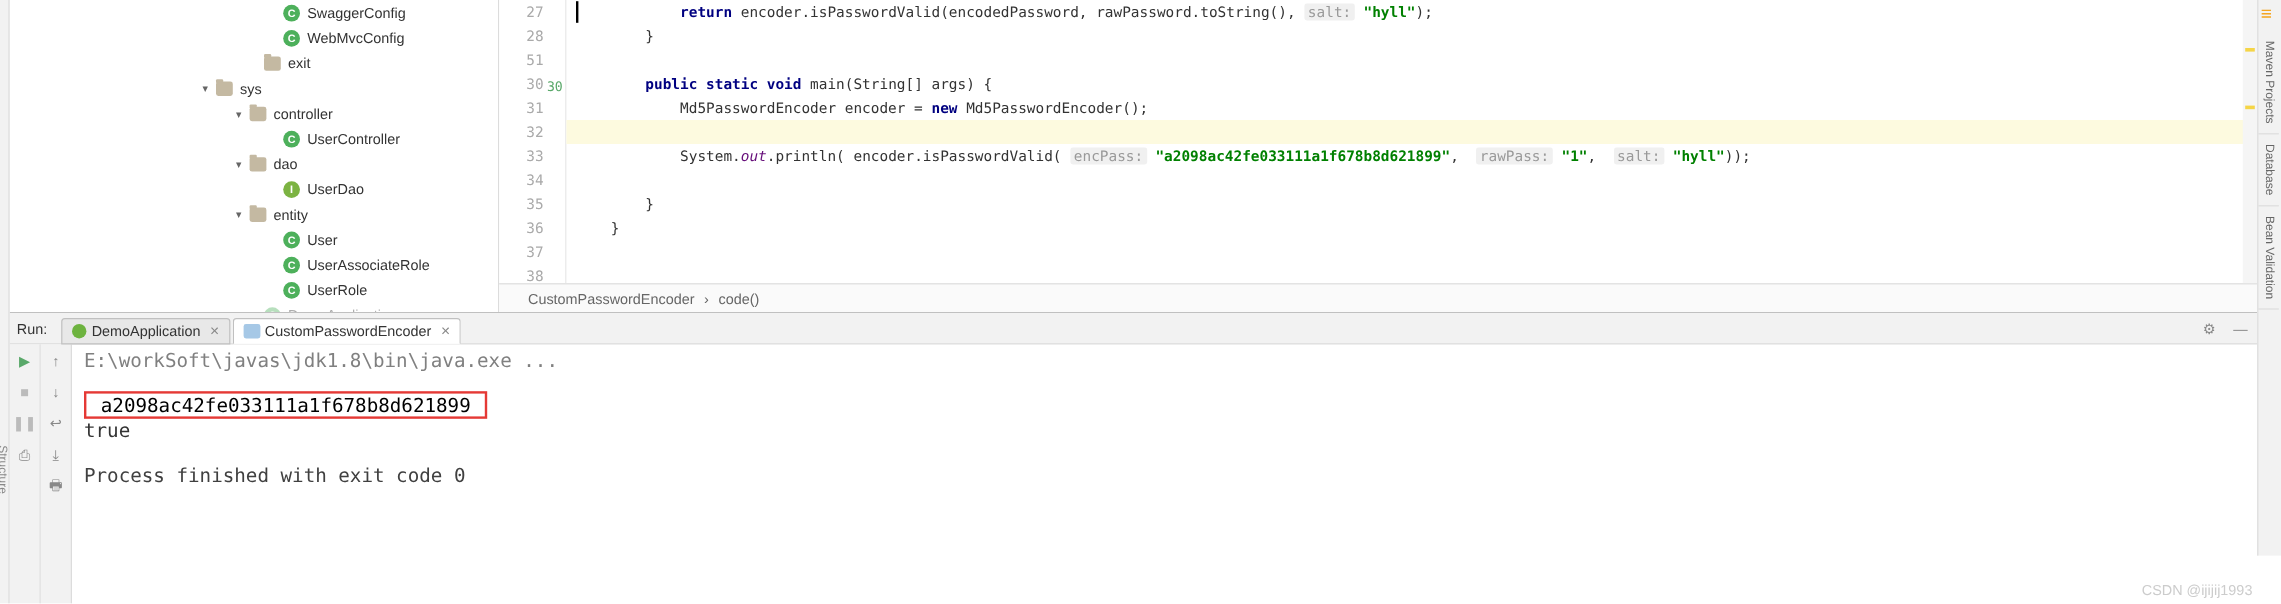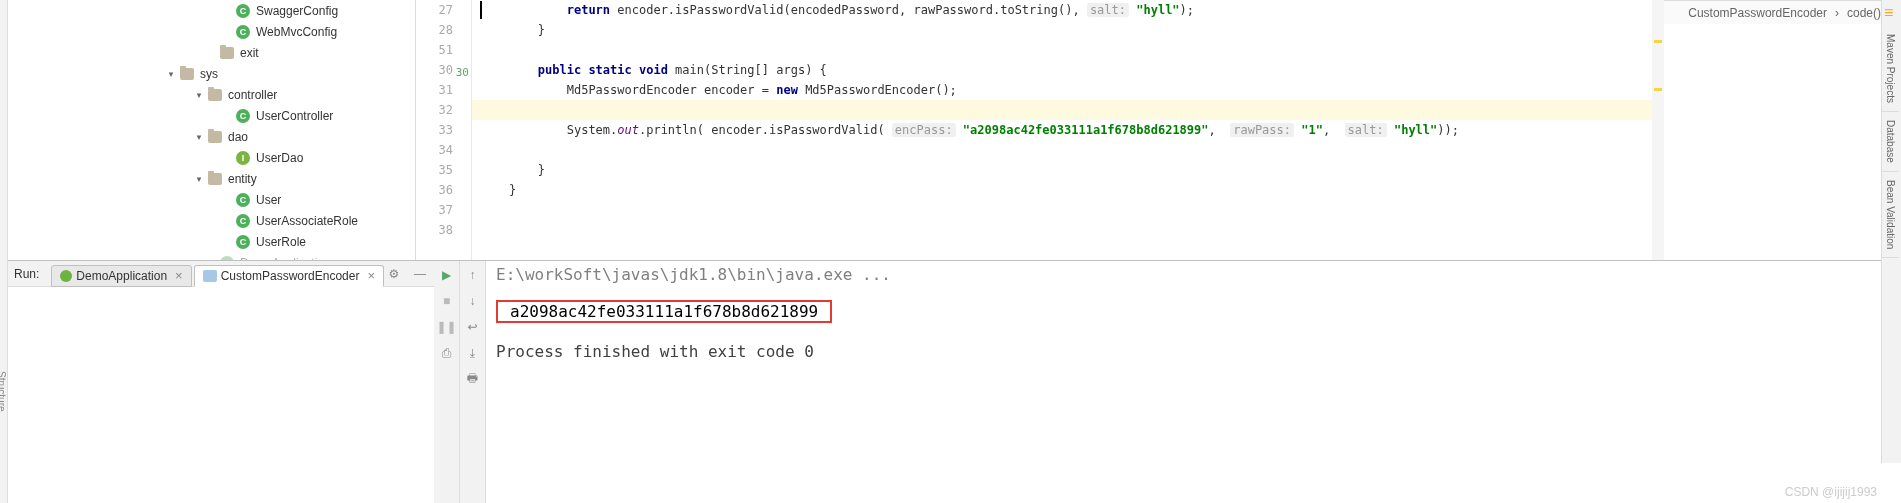--- a/index.html
+++ b/index.html
@@ -7,40 +7,40 @@
 .main-area { display: flex; height: 260px; }
 .sidebar-left { width: 8px; background: #f2f2f2; border-right: 1px solid #dcdcdc; writing-mode: vertical-rl; text-align: center; font-size: 10px; color: #888; position: absolute; left: 0; top: 0; bottom: 0; padding-top: 280px; }
 .project-tree { width: 408px; padding-left: 12px; overflow: hidden; border-right: 1px solid #dcdcdc; }
 .tree-node { display: flex; align-items: center; height: 21px; padding-left: 4px; cursor: pointer; white-space: nowrap; }
 .chev { width: 14px; height: 14px; display: inline-flex; align-items: center; justify-content: center; color: #666; font-size: 9px; margin-right: 2px; }
 .folder-icon { width: 14px; height: 12px; background: #c4b9a2; border-radius: 2px; margin-right: 6px; display: inline-block; position: relative; }
 .folder-icon::before { content: ''; position: absolute; top: -2px; left: 0; width: 6px; height: 3px; background: #c4b9a2; border-radius: 1px 1px 0 0; }
 .class-icon { width: 14px; height: 14px; border-radius: 50%; background: #4db05b; color: #fff; font-size: 9px; font-weight: bold; display: inline-flex; align-items: center; justify-content: center; margin-right: 6px; }
 .iface-icon { width: 14px; height: 14px; border-radius: 50%; background: #7cb342; color: #fff; font-size: 9px; font-weight: bold; display: inline-flex; align-items: center; justify-content: center; margin-right: 6px; }
 .tree-label { color: #333; }
-.editor-area { flex: 1; display: flex; flex-direction: row; position: relative; }
+.editor-area { flex: 1; display: flex; flex-direction: column; position: relative; }
 .code-scroll { flex: 1; display: flex; overflow: hidden; }
 .gutter { background: #fff; border-right: 1px solid #e8e8e8; width: 56px; text-align: right; color: #aaa; font-family: Consolas, monospace; font-size: 12px; }
 .gutter-line { height: 20px; line-height: 20px; padding-right: 18px; position: relative; }
 .run-gutter-icon { position: absolute; right: 2px; top: 3px; color: #59a869; font-size: 11px; }
 .code { flex: 1; font-family: Consolas, monospace; font-size: 12px; position: relative; }
 .code-line { height: 20px; line-height: 20px; white-space: pre; padding-left: 8px; }
 .hl-line { background: #fdfadf; }
 .kw { color: #000080; font-weight: bold; }
 .str { color: #008000; font-weight: bold; }
 .field { color: #660e7a; font-style: italic; }
 .hint { color: #999; background: #f0f0f0; padding: 0 3px; border-radius: 2px; font-style: normal; }
 .caret-bar { position: absolute; left: 0; width: 2px; height: 18px; background: #000; }
 .breadcrumb { height: 24px; border-top: 1px solid #dcdcdc; display: flex; align-items: center; padding-left: 24px; color: #666; gap: 8px; background: #fafafa; }
 .right-gutter { position: absolute; right: 0; top: 0; width: 12px; height: 100%; background: #f5f5f5; }
 .right-gutter-mark { position: absolute; left: 2px; width: 8px; height: 3px; background: #f5d547; }
 .sidebar-right { width: 20px; border-left: 1px solid #dcdcdc; background: #f2f2f2; position: absolute; right: 0; top: 0; bottom: 40px; }
 .sidebar-right-tab { writing-mode: vertical-rl; font-size: 10px; color: #666; padding: 8px 3px; text-align: center; border-bottom: 1px solid #dcdcdc; cursor: pointer; }
 .hamburger { color: #f5a623; font-size: 16px; padding: 4px 2px; }
-.run-panel { border-top: 1px solid #c0c0c0; height: 243px; display: flex; flex-direction: row; }
+.run-panel { border-top: 1px solid #c0c0c0; height: 243px; display: flex; flex-direction: column; }
 .run-header { height: 26px; background: #f2f2f2; border-bottom: 1px solid #dcdcdc; display: flex; align-items: center; padding: 0 6px; }
 .run-title { color: #333; margin-right: 12px; }
 .run-tab { display: flex; align-items: center; height: 22px; padding: 0 8px; border: 1px solid #c0c0c0; background: #e8e8e8; margin-right: 2px; cursor: pointer; gap: 4px; border-radius: 3px 3px 0 0; position: relative; top: 2px; }
 .run-tab.active { background: #fff; border-bottom-color: #fff; }
 .run-tab-close { color: #888; font-size: 13px; margin-left: 4px; }
 .tab-icon { width: 14px; height: 12px; display: inline-block; }
 .tab-icon.spring { background: #6db33f; border-radius: 50%; width: 12px; height: 12px; }
 .tab-icon.file { background: #a6c8e6; border-radius: 2px; }
 .header-actions { margin-left: auto; display: flex; gap: 10px; color: #888; }
 .run-body { flex: 1; display: flex; }
@@ -210,19 +210,20 @@
     <div class="run-toolbar-left2">
       <span class="icon-btn">↑</span>
       <span class="icon-btn">↓</span>
       <span class="icon-btn">↩</span>
       <span class="icon-btn">⤓</span>
       <span class="icon-btn">🖶</span>
     </div>
     <div class="console">
       <div class="console-path">E:\workSoft\javas\jdk1.8\bin\java.exe ...</div>
       <div><span class="console-hash">a2098ac42fe033111a1f678b8d621899</span></div>
+      <div>true</div>
       <div style="height:19px;"></div>
       <div class="console-blue">Process finished with exit code 0</div>
     </div>
   </div>
 </div>
 
 <div class="watermark">CSDN @ijijij1993</div>
 
 </body></html>

